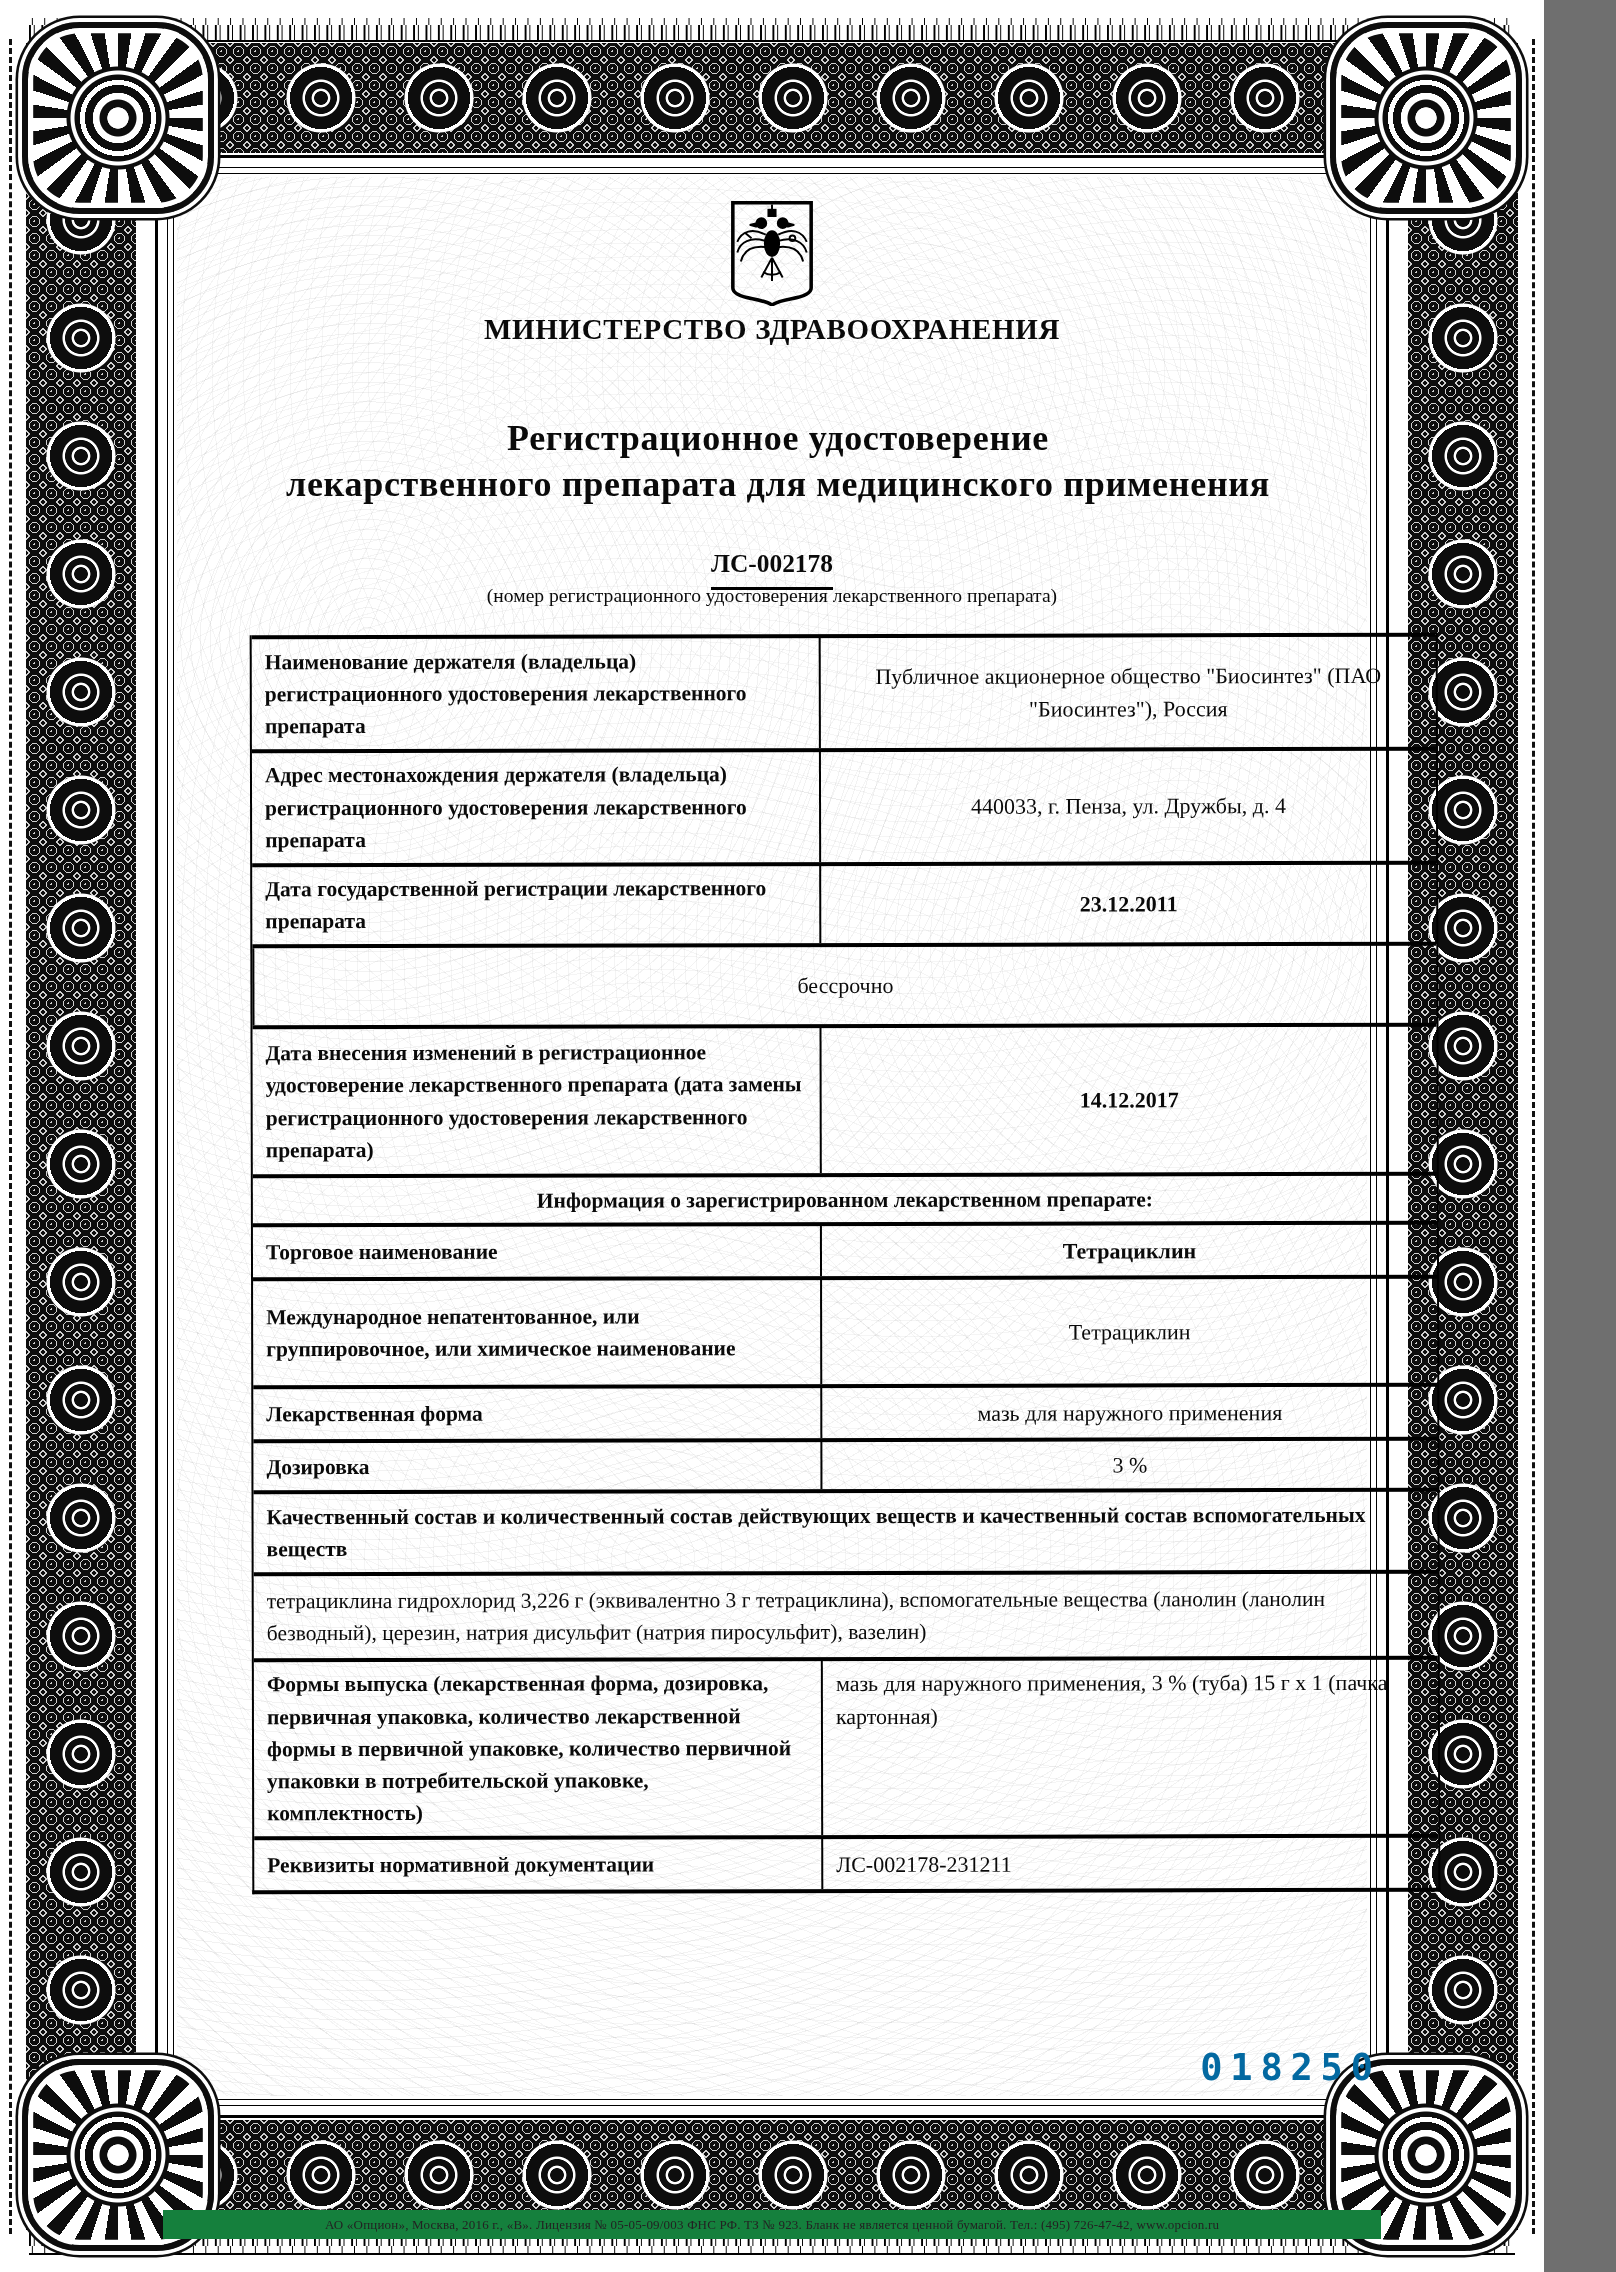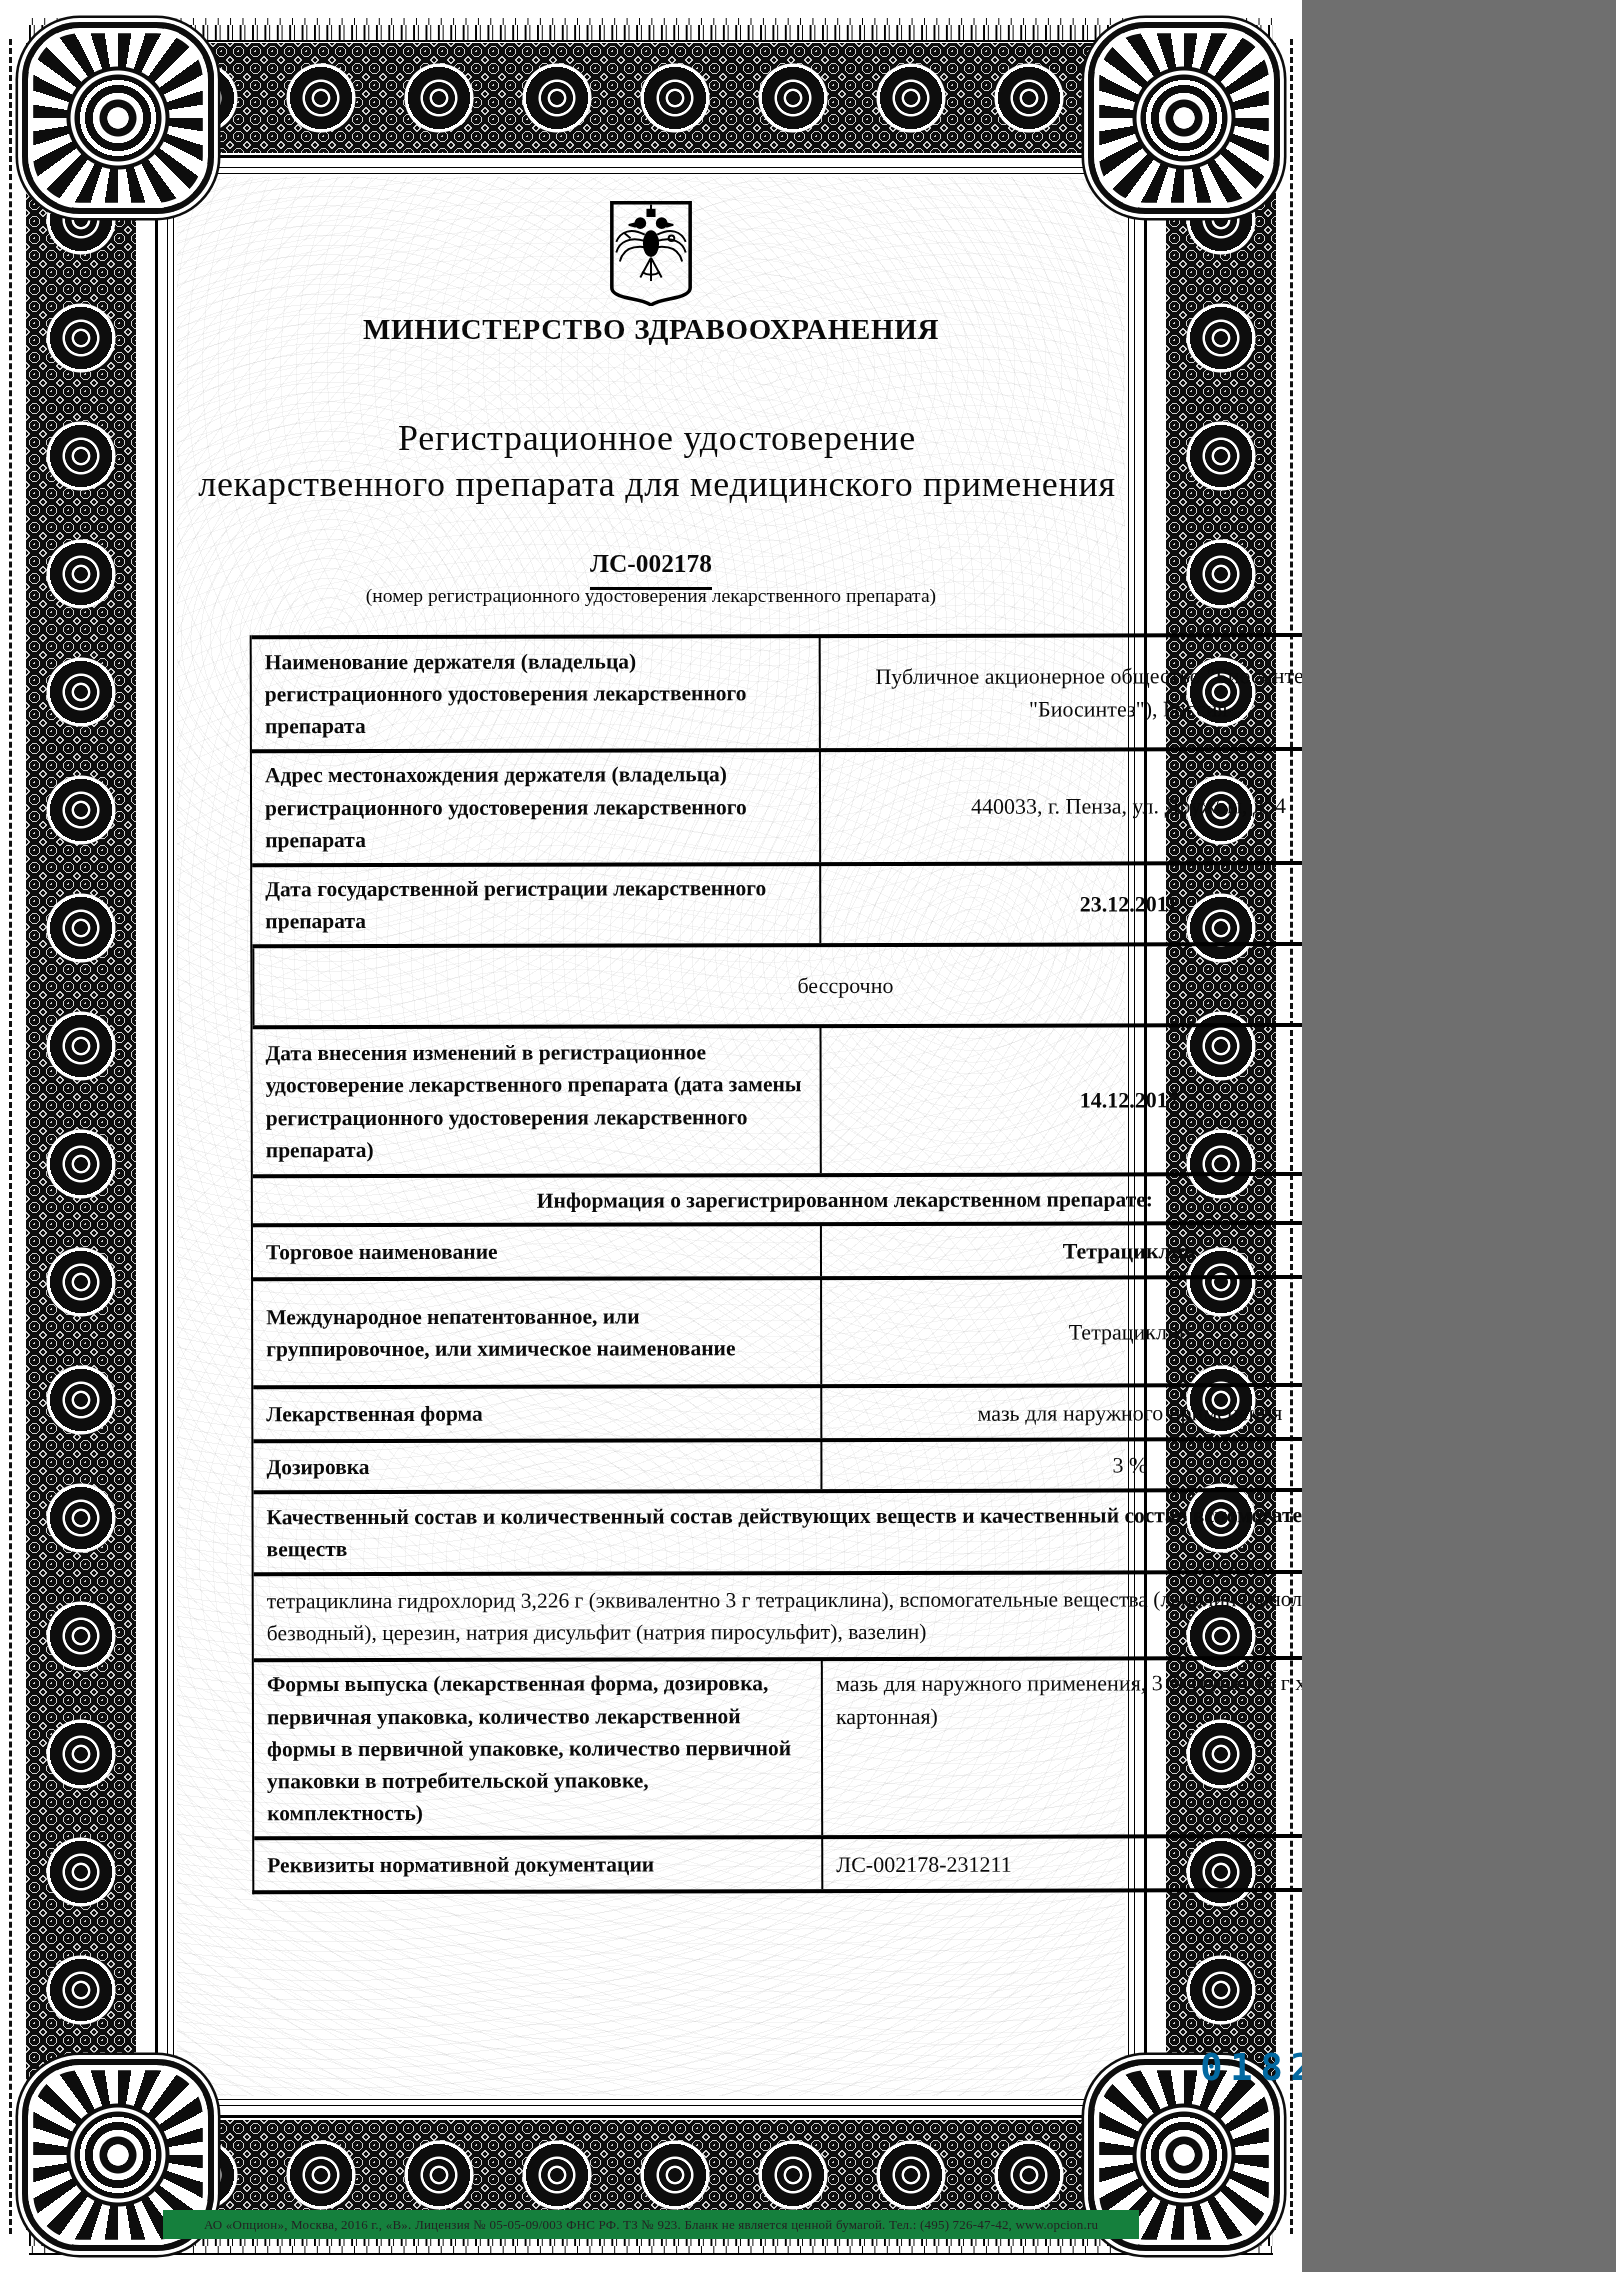--- a/index.html
+++ b/index.html
@@ -1,17 +1,17 @@
 <!DOCTYPE html>
 <html lang="ru" style="font-size:10.4px"><head>
 <meta charset="utf-8">
 <style>
   html,body{margin:0;padding:0;background:#6f6f6f;}
   .page{
-    position:relative;width:1302px;height:2273px;background:#fff;overflow:hidden;
+    position:relative;width:1544px;height:2273px;background:#fff;overflow:hidden;
     font-family:"Liberation Serif","DejaVu Serif",serif;color:#0a0a0a;
   }
   
   .band{position:absolute;z-index:1;background-color:#0d0d0d;}
   .band-h{
     left:26px;right:26px;height:110px;
     background-image:
       radial-gradient(circle at 50% 50%, #0d0d0d 0 6.5px, #fff 7.2px 9px, #0d0d0d 9.8px 15.6px, #fff 16.3px 18px, #0d0d0d 19px 31px, #fff 31px 34px, rgba(0,0,0,0) 35px),
       repeating-radial-gradient(circle at 50% 50%, rgba(255,255,255,.8) 0 1px, rgba(0,0,0,0) 1px 4.6px);
     background-size:118px 100%, 17px 17px;
@@ -53,21 +53,21 @@
       repeating-radial-gradient(circle at 84% 40%, rgba(0,0,0,.045) 0 1px, rgba(0,0,0,0) 1px 11.7px),
       repeating-radial-gradient(circle at 40% 72%, rgba(0,0,0,.04) 0 1px, rgba(0,0,0,0) 1px 13.7px),
       repeating-radial-gradient(circle at 62% 10%, rgba(0,0,0,.04) 0 1px, rgba(0,0,0,0) 1px 15.6px);
   }
   
   .content{position:absolute;inset:0;z-index:4;}
   .arms{position:absolute;top:199px;left:50%;transform:translateX(-50%);}
   .ministry{position:absolute;top:312px;left:0;right:0;text-align:center;
     font-size:29px;line-height:35px;font-weight:600;letter-spacing:0.7px;}
   .title{position:absolute;top:415px;left:12px;right:0;text-align:center;
-    font-size:36px;line-height:46px;font-weight:400;letter-spacing:0.7px;}
+    font-size:36px;line-height:46px;font-weight:700;letter-spacing:0.7px;}
   .regnum{position:absolute;top:549px;left:0;right:0;text-align:center;
     font-size:25.4px;font-weight:700;}
   .regnum span{border-bottom:3.3px solid #000;padding-bottom:10px;}
   .regnum-caption{position:absolute;top:585px;left:0;right:0;text-align:center;font-size:19.6px;}
   
   .rtable{position:absolute;left:251px;top:634px;width:1184px;
     border-left:2px solid #000;border-right:2px solid #000;border-bottom:4.6px solid #000;
     transform:rotate(-0.12deg);}
   .row{display:flex;border-top:4.6px solid #000;}
   .cell{display:flex;align-items:center;padding:6.5px 13px;box-sizing:border-box;

